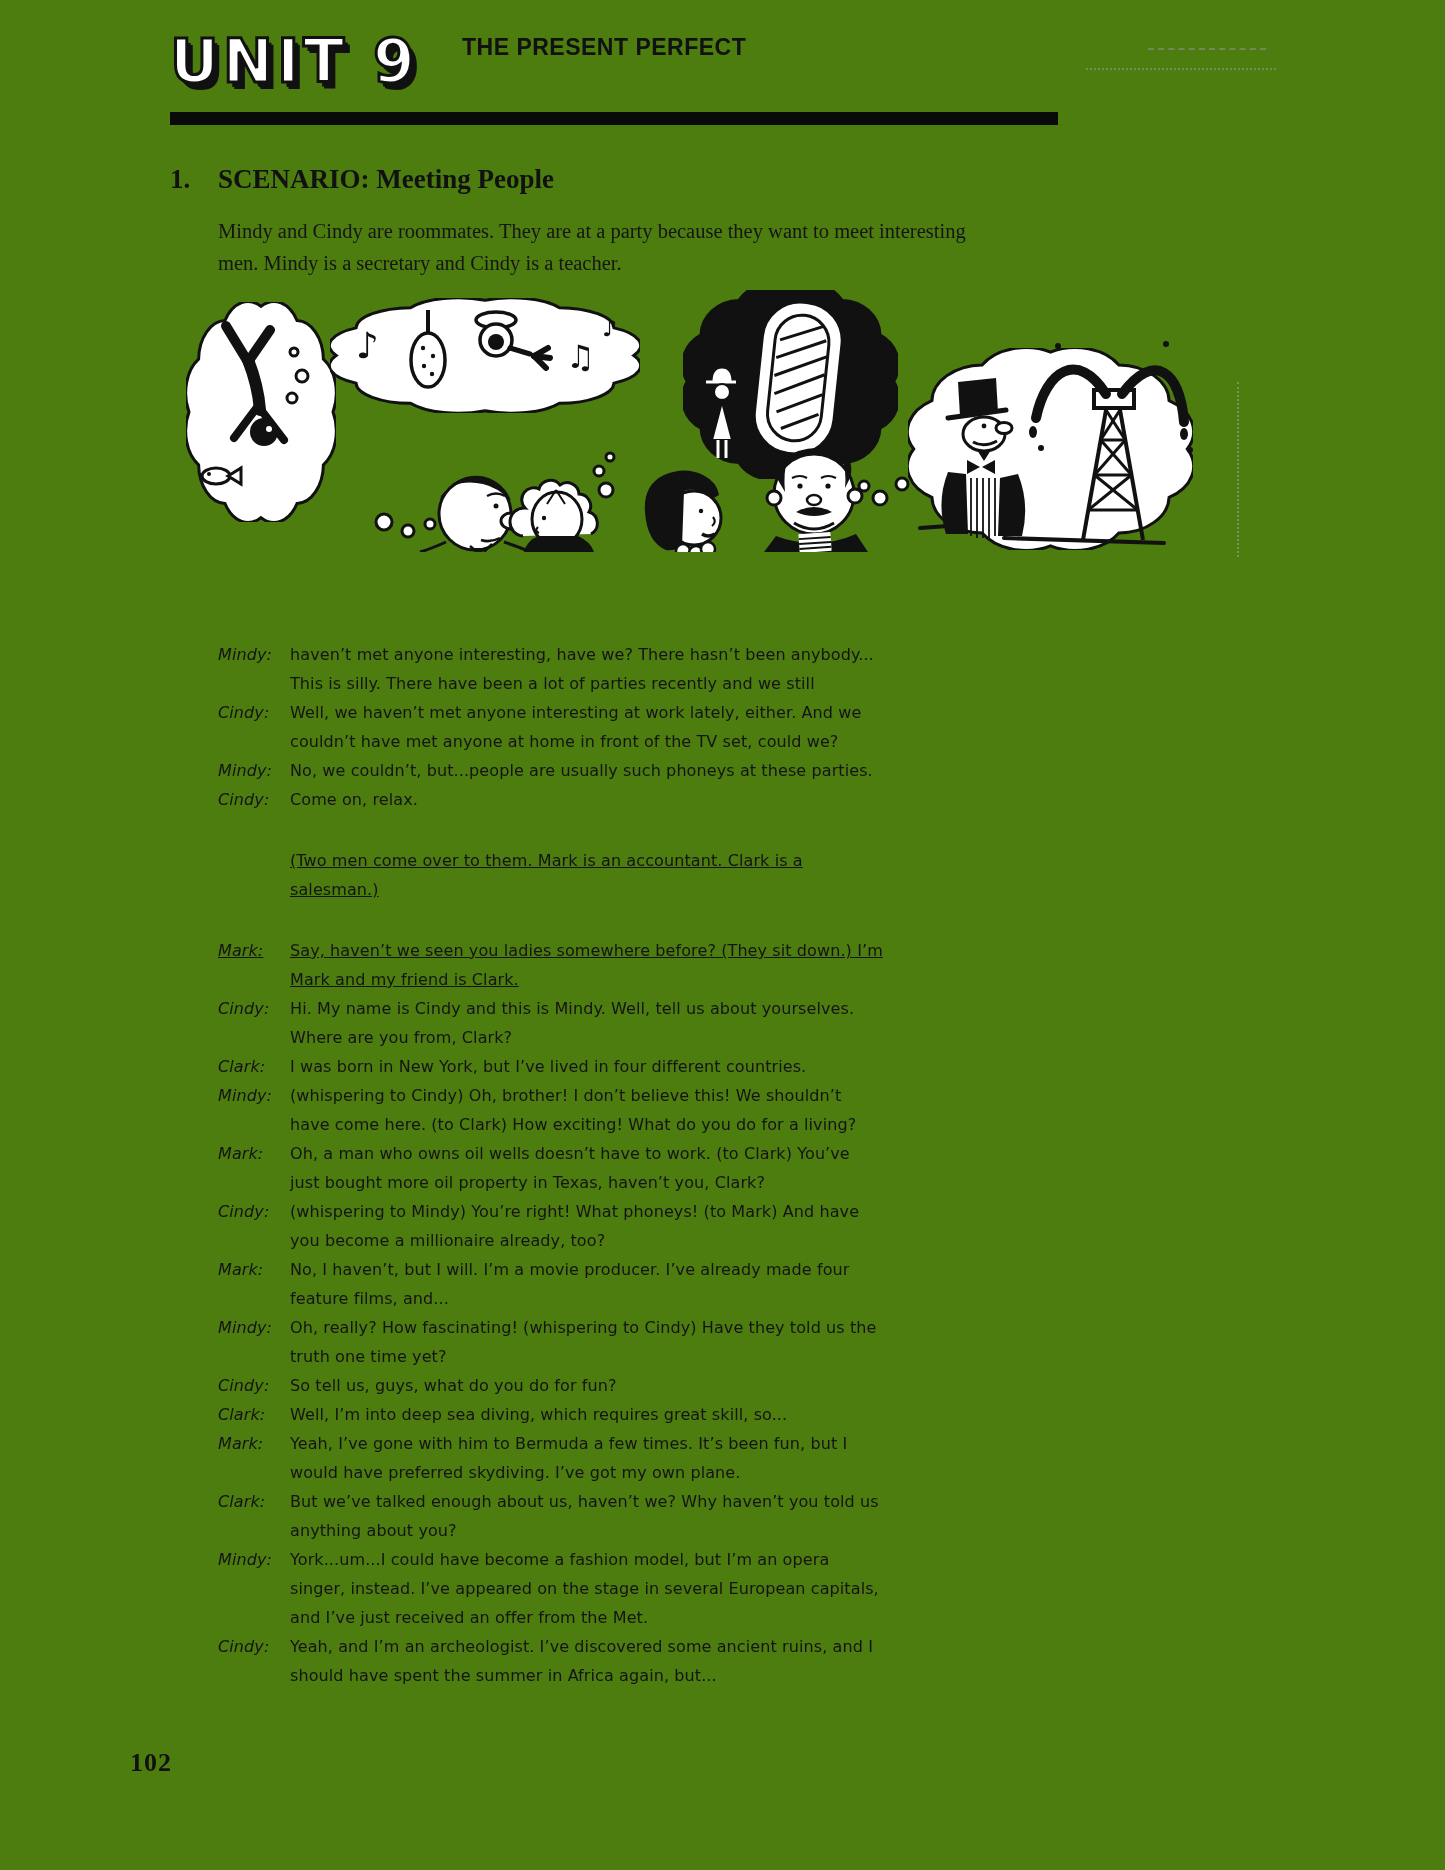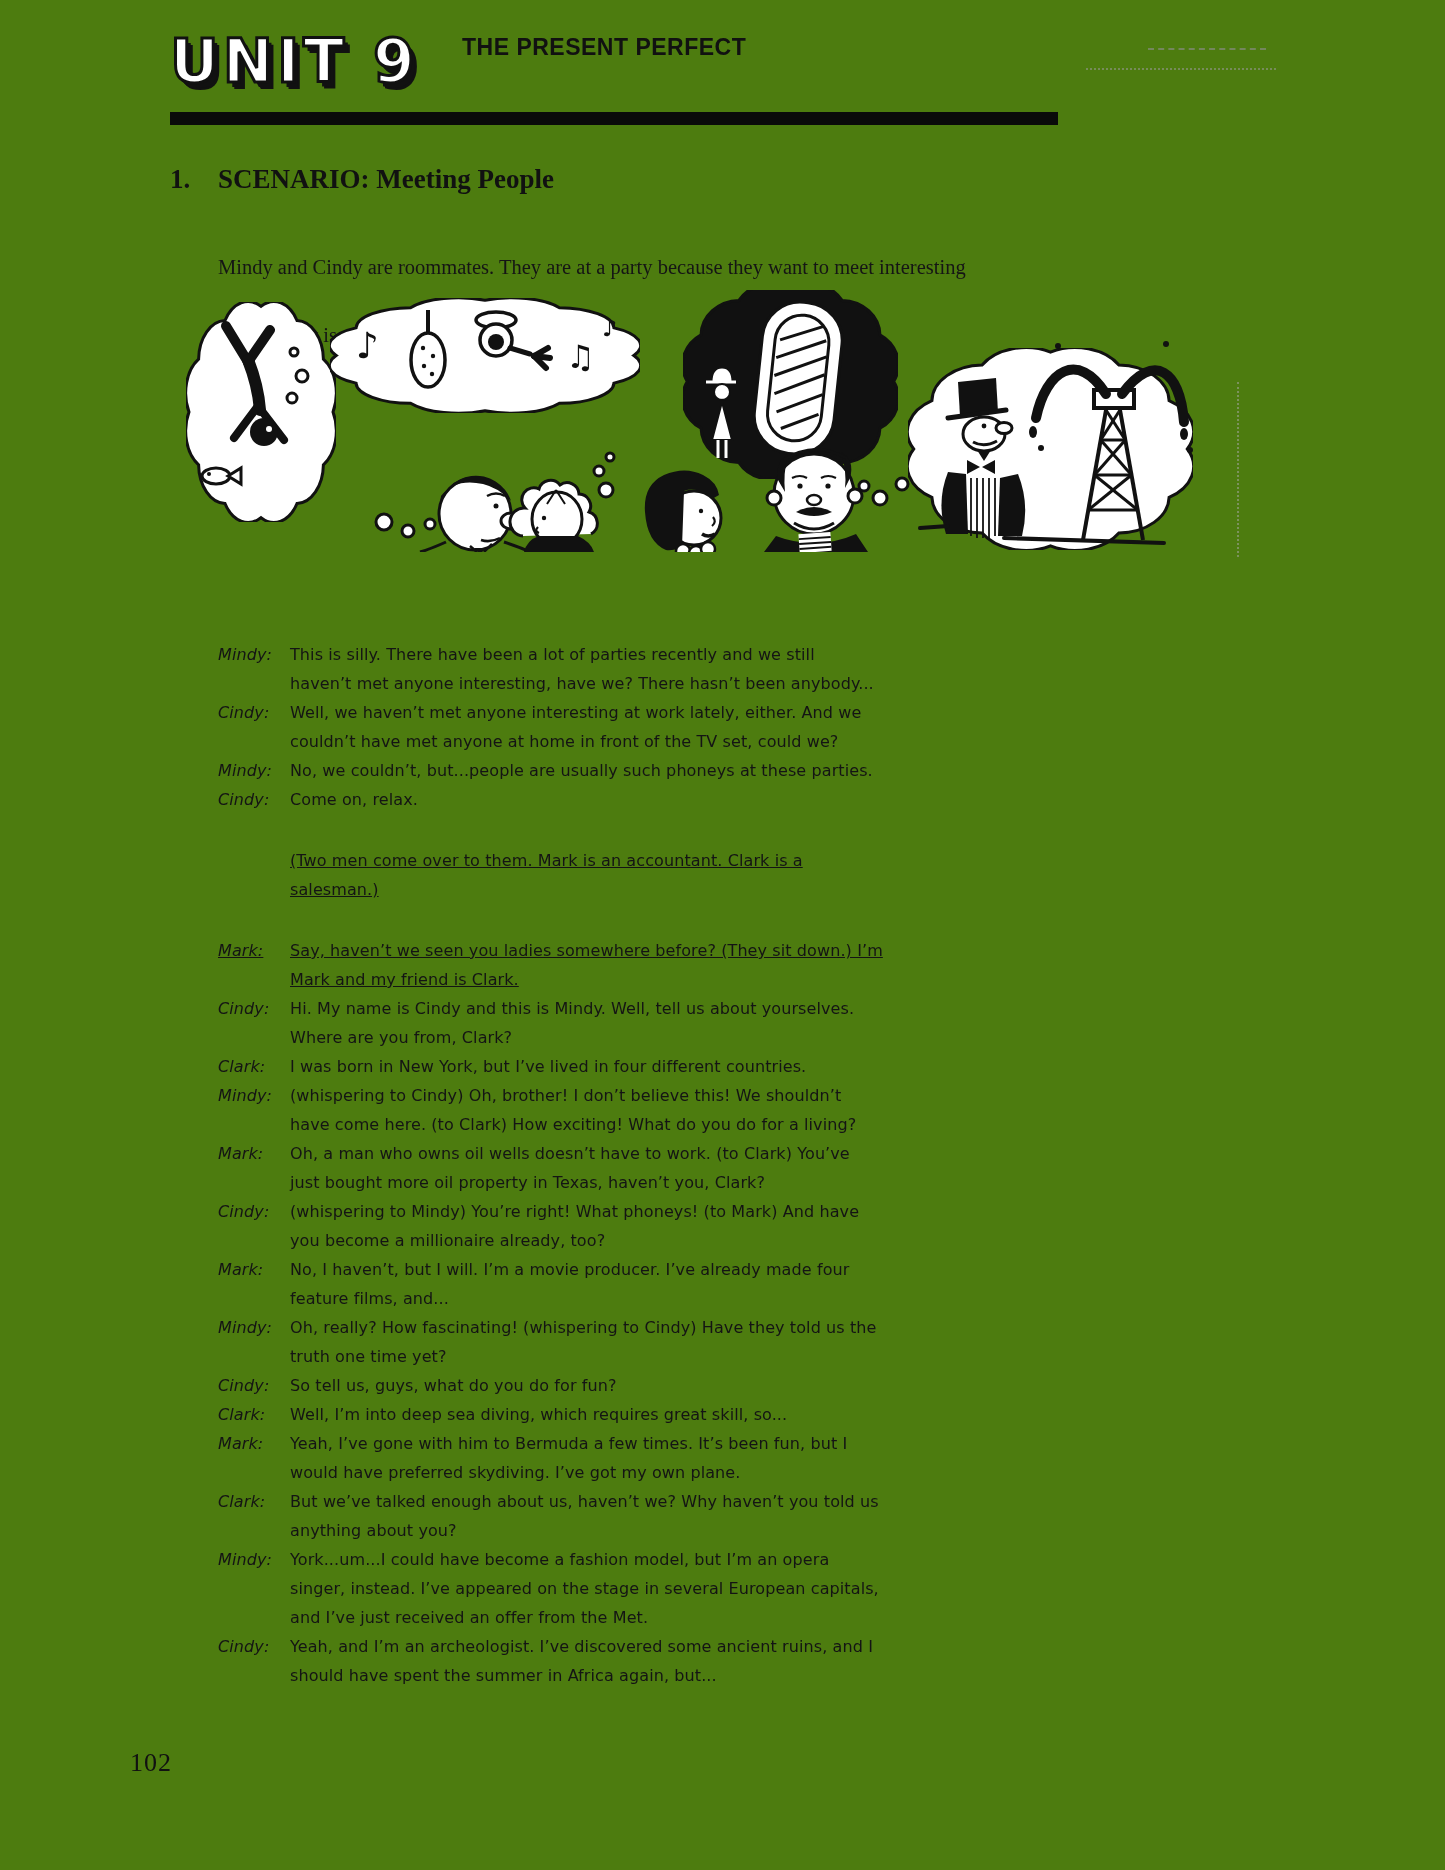--- a/index.html
+++ b/index.html
@@ -16,37 +16,37 @@
   .rule{position:absolute;left:0;top:112px;width:888px;height:13px;background:#0a0a0a;}
 
   
   .section{position:absolute;left:0;top:164px;font-family:"Liberation Serif",serif;
     font-weight:bold;font-size:27px;color:#111;}
   .section .num{display:inline-block;width:48px;}
 
   
   .intro{position:absolute;left:48px;top:215px;font-family:"Liberation Serif",serif;
     font-size:20.5px;line-height:32px;color:#151515;width:810px;}
-  .intro span{display:block;white-space:pre;margin-top:36px;}
+  .intro span{display:block;white-space:pre;}
 
   
   .illustration{position:absolute;left:8px;top:290px;width:1015px;height:262px;}
 
   
   .dialogue{position:absolute;left:48px;top:640px;width:830px;
     font-size:16px;line-height:29px;color:#141414;letter-spacing:.1px;}
   .turn{display:flex;}
   .turn.gap{margin-top:32px;text-decoration:underline;}
   .spk{flex:none;width:72px;font-style:italic;}
   .utt{flex:1;}
   .utt .ln{display:block;white-space:pre;}
 
   
   .page-number{position:absolute;left:130px;top:1748px;font-family:"Liberation Serif",serif;
-    font-weight:normal;font-size:26px;letter-spacing:1px;color:#111;}
+    font-weight:bold;font-size:26px;letter-spacing:1px;color:#111;}
 
   
   .art1{position:absolute;left:1148px;top:48px;width:118px;border-top:2px dashed #8f8f8f;opacity:.6;}
   .art2{position:absolute;left:1086px;top:68px;width:190px;border-top:2px dotted #9a9a9a;opacity:.55;}
   .art3{position:absolute;left:1237px;top:382px;height:175px;border-left:2px dotted #ababab;opacity:.5;}
 </style>
 </head>
 <body>
 
 <div class="page">
@@ -268,22 +268,22 @@
           <line x1="621" y1="253" x2="653" y2="253" stroke="#111" stroke-width="2"></line>
           <line x1="621" y1="258" x2="653" y2="258" stroke="#111" stroke-width="2"></line>
         </g>
       </g>
     </svg>
 
     <div class="dialogue" id="dialogue">
         <div class="turn">
     <span class="spk">Mindy:</span>
     <span class="utt">
+            <span class="ln">haven’t met anyone interesting, have we? There hasn’t been anybody...</span>
             <span class="ln">This is silly. There have been a lot of parties recently and we still</span>
-            <span class="ln">haven’t met anyone interesting, have we? There hasn’t been anybody...</span>
           </span>
   </div>
         <div class="turn">
     <span class="spk">Cindy:</span>
     <span class="utt">
             <span class="ln">Well, we haven’t met anyone interesting at work lately, either. And we</span>
             <span class="ln">couldn’t have met anyone at home in front of the TV set, could we?</span>
           </span>
   </div>
         <div class="turn">

